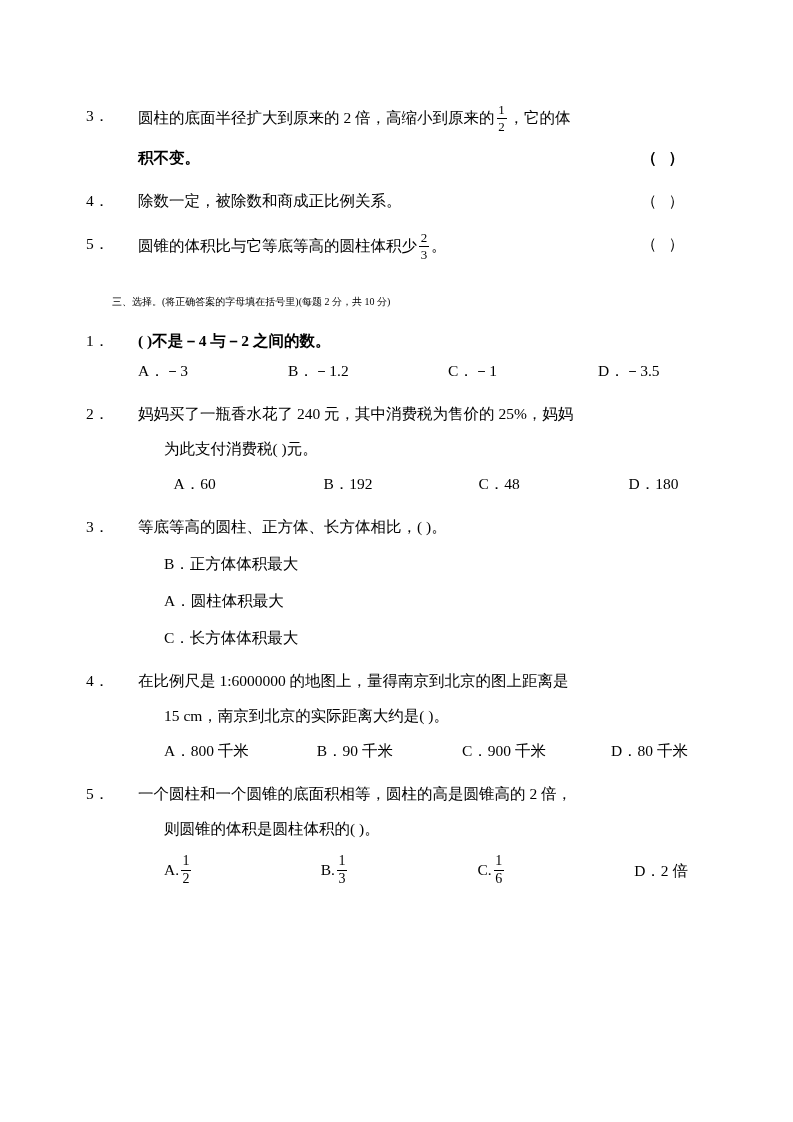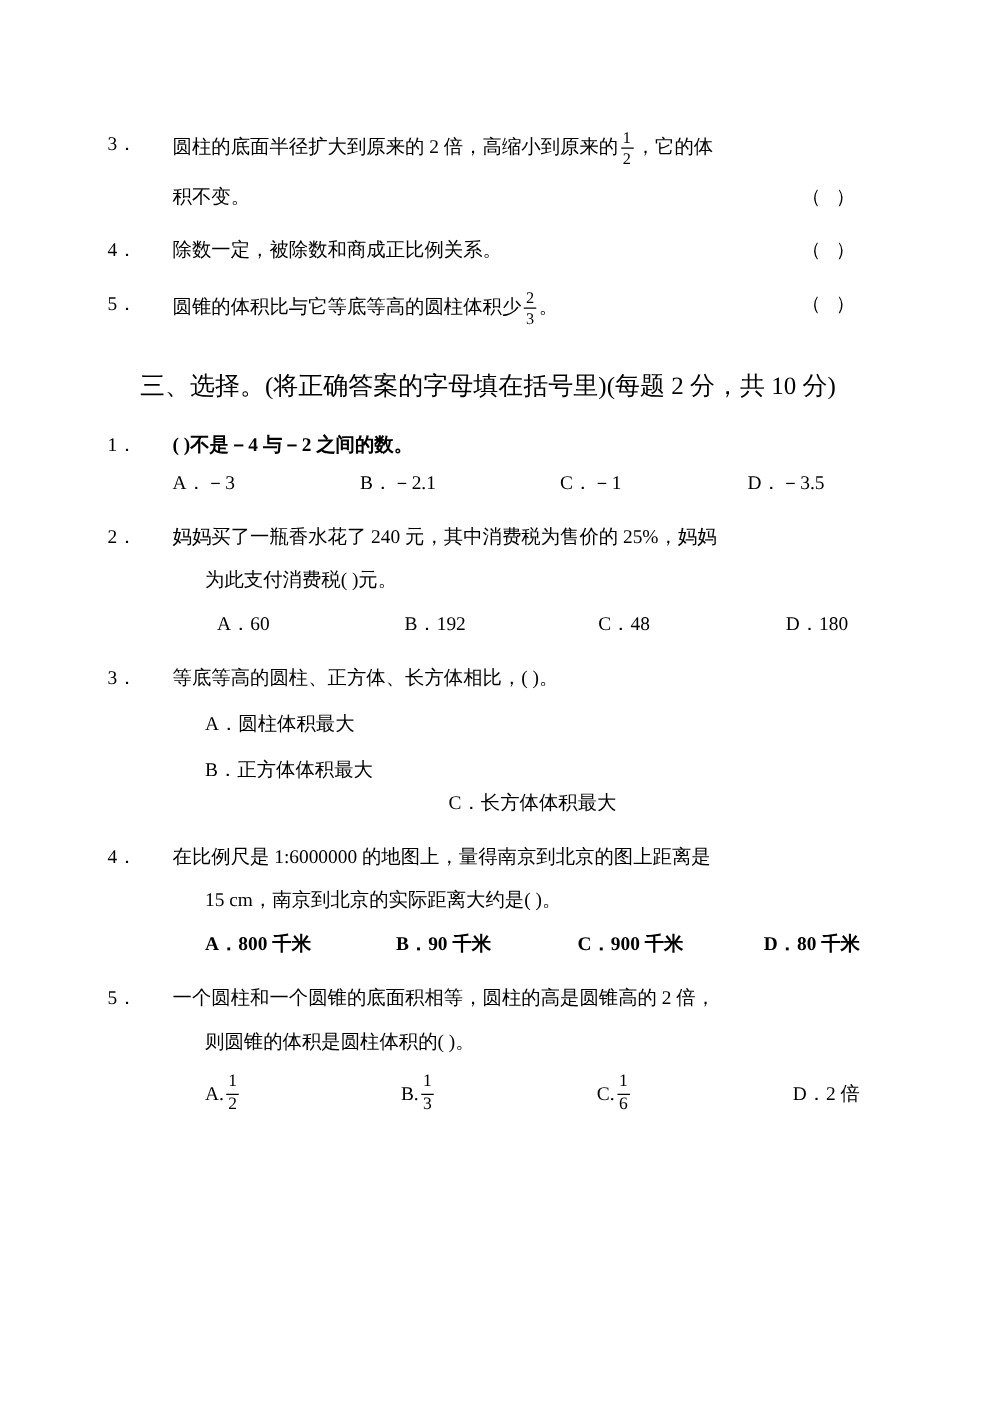--- a/index.html
+++ b/index.html
@@ -55,21 +55,21 @@
     min-width: 10px;
     text-align: center;
   }
   .frac .nume {
     display: block;
     min-width: 10px;
     text-align: center;
   }
 
   .section-head {
-    font-size: 20px;
+    font-size: 10px;
     margin: 0 0 14px 0;
     line-height: 1.55;
   }
 
   .rowline {
     font-size: 15.5px;
     line-height: 1.55;
     margin: 0;
     position: relative;
   }
@@ -118,21 +118,21 @@
     <div class="q">
       <div class="rowline first">
         <span class="num">3．</span>
         <span class="body" style="display:block;padding-left:26px;">
           <span>圆柱的底面半径扩大到原来的 2 倍，高缩小到原来的</span><span class="frac">
               <span class="nume">1</span>
               <span class="den">2</span>
             </span><span>，它的体</span>
         </span>
       </div>
-      <div class="rowline" style="padding-left:26px;margin-top:12px;">
+      <div class="rowline" style="padding-left:26px;margin-top:12px;font-weight:bold;">
         <span>积不变。</span>
         <span class="tail-paren">（   ）</span>
       </div>
     </div>
 
     <div class="spacer-sm"></div>
 
     <div class="q">
       <div class="rowline first">
         <span class="num">4．</span>
@@ -166,21 +166,21 @@
 
     <div class="q">
       <div class="rowline first">
         <span class="num">1．</span>
         <span style="display:block;padding-left:26px;font-weight:bold;">
           <span>(        )不是－4 与－2 之间的数。</span>
         </span>
       </div>
       <div class="opts">
         <span class="opt" style="width:115px;">A．－3</span>
-        <span class="opt" style="width:125px;">B．－2.1</span>
+        <span class="opt" style="width:125px;">B．－1.2</span>
         <span class="opt" style="width:115px;">C．－1</span>
         <span class="opt">D．－3.5</span>
       </div>
     </div>
 
     <div class="spacer-sm"></div>
 
     <div class="q">
       <div class="rowline first">
         <span class="num">2．</span>
@@ -201,38 +201,38 @@
 
     <div class="spacer-sm"></div>
 
     <div class="q">
       <div class="rowline first">
         <span class="num">3．</span>
         <span style="display:block;padding-left:26px;">
           <span>等底等高的圆柱、正方体、长方体相比，(        )。</span>
         </span>
       </div>
+      <div class="rowline" style="padding-left:52px;margin-top:13px;">B．正方体体积最大</div>
       <div class="rowline" style="padding-left:52px;margin-top:13px;">A．圆柱体积最大</div>
-      <div class="rowline" style="padding-left:52px;margin-top:13px;">B．正方体体积最大</div>
-      <div class="rowline" style="padding-left:52px;margin-top:2px;text-align:center;">C．长方体体积最大</div>
+      <div class="rowline" style="padding-left:52px;margin-top:13px;">C．长方体体积最大</div>
     </div>
 
     <div class="spacer-sm"></div>
 
     <div class="q">
       <div class="rowline first">
         <span class="num">4．</span>
         <span style="display:block;padding-left:26px;">
           <span>在比例尺是 1:6000000 的地图上，量得南京到北京的图上距离是</span>
         </span>
       </div>
       <div class="rowline" style="padding-left:52px;margin-top:11px;">
         <span>15 cm，南京到北京的实际距离大约是(        )。</span>
       </div>
-      <div class="opts" style="padding-left:52px;margin-top:11px;font-weight:bold;">
+      <div class="opts" style="padding-left:52px;margin-top:11px;">
         <span class="opt" style="width:126px;">A．800 千米</span>
         <span class="opt" style="width:118px;">B．90 千米</span>
         <span class="opt" style="width:122px;">C．900 千米</span>
         <span class="opt">D．80 千米</span>
       </div>
     </div>
 
     <div class="spacer-sm"></div>
 
     <div class="q">

